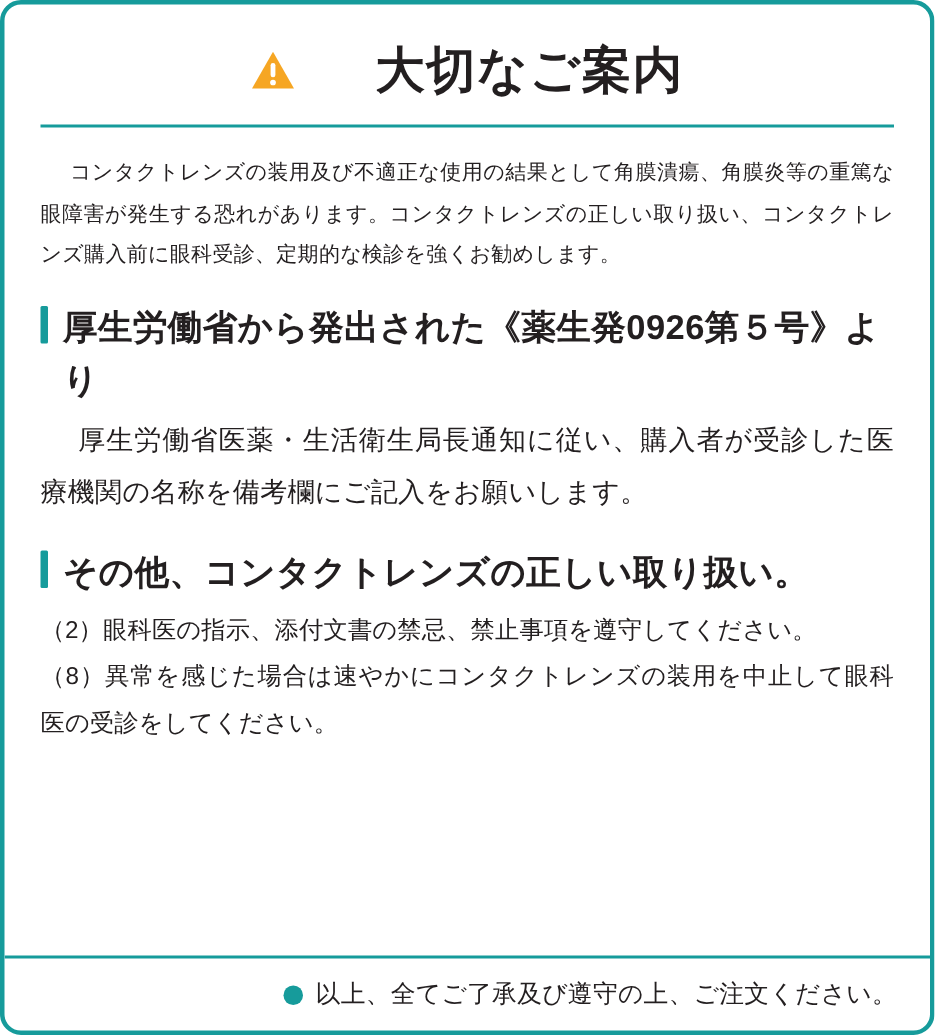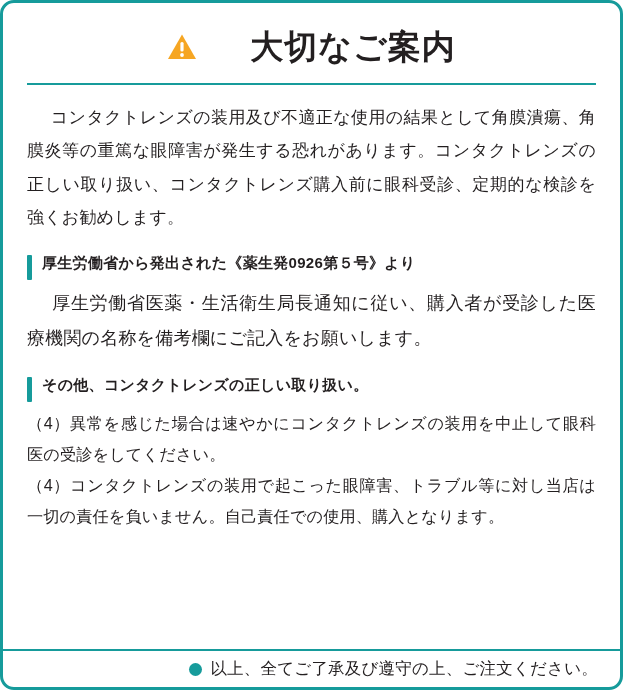--- a/index.html
+++ b/index.html
@@ -48,42 +48,42 @@
     margin-left: 43px;
   }
   .divider {
     height: 2px;
     background: #169b9b;
     width: 100%;
     margin: 0 0 16px 0;
   }
   p.body-text {
     margin: 0 0 0 0;
-    font-size: 17px;
+    font-size: 14px;
     line-height: 1.95;
     text-align: justify;
     text-indent: 1.4em;
     letter-spacing: 0.2px;
   }
   .section-head {
     display: flex;
     align-items: flex-start;
     gap: 10px;
     margin: 18px 0 6px 0;
   }
   .bar {
     width: 5px;
     height: 25px;
     background: #169b9b;
     flex: none;
     margin-top: 3px;
     border-radius: 1px;
   }
   .section-head-text {
-    font-size: 15px;
+    font-size: 23px;
     font-weight: bold;
     line-height: 1.5;
     letter-spacing: 0.3px;
   }
   .sub-text {
     margin: 4px 0 0 0;
     font-size: 18px;
     line-height: 1.95;
     text-align: justify;
     text-indent: 1.4em;
@@ -99,21 +99,21 @@
     line-height: 1.92;
     letter-spacing: 0.1px;
     text-align: justify;
     margin: 0;
   }
   .footer {
     position: absolute;
     left: 0;
     right: 0;
     bottom: 0;
-    height: 38px;
+    height: 50px;
     border-top: 2px solid #169b9b;
     display: flex;
     align-items: center;
     justify-content: flex-end;
     padding-right: 22px;
     box-sizing: border-box;
   }
   .footer-inner {
     display: flex;
     align-items: center;
@@ -157,22 +157,22 @@
     <span class="section-head-text">厚生労働省から発出された《薬生発0926第５号》より</span>
   </div>
   <p class="sub-text">厚生労働省医薬・生活衛生局長通知に従い、購入者が受診した医療機関の名称を備考欄にご記入をお願いします。</p>
 
   <div class="section-head">
     <span class="bar"></span>
     <span class="section-head-text">その他、コンタクトレンズの正しい取り扱い。</span>
   </div>
 
   <ul class="list">
-    <li>（4）異常を感じた場合は速やかにコンタクトレンズの装用を中止して眼科医の受診をしてください。</li>
-    <li>（4）コンタクトレンズの装用で起こった眼障害、トラブル等に対し当店は一切の責任を負いません。自己責任での使用、購入となります。</li>
+    <li>（2）眼科医の指示、添付文書の禁忌、禁止事項を遵守してください。</li>
+    <li>（8）異常を感じた場合は速やかにコンタクトレンズの装用を中止して眼科医の受診をしてください。</li>
   </ul>
 
   <div class="footer">
     <div class="footer-inner">
       <span class="dot"></span>
       <span class="footer-text">以上、全てご了承及び遵守の上、ご注文ください。</span>
     </div>
   </div>
 
 </div>

